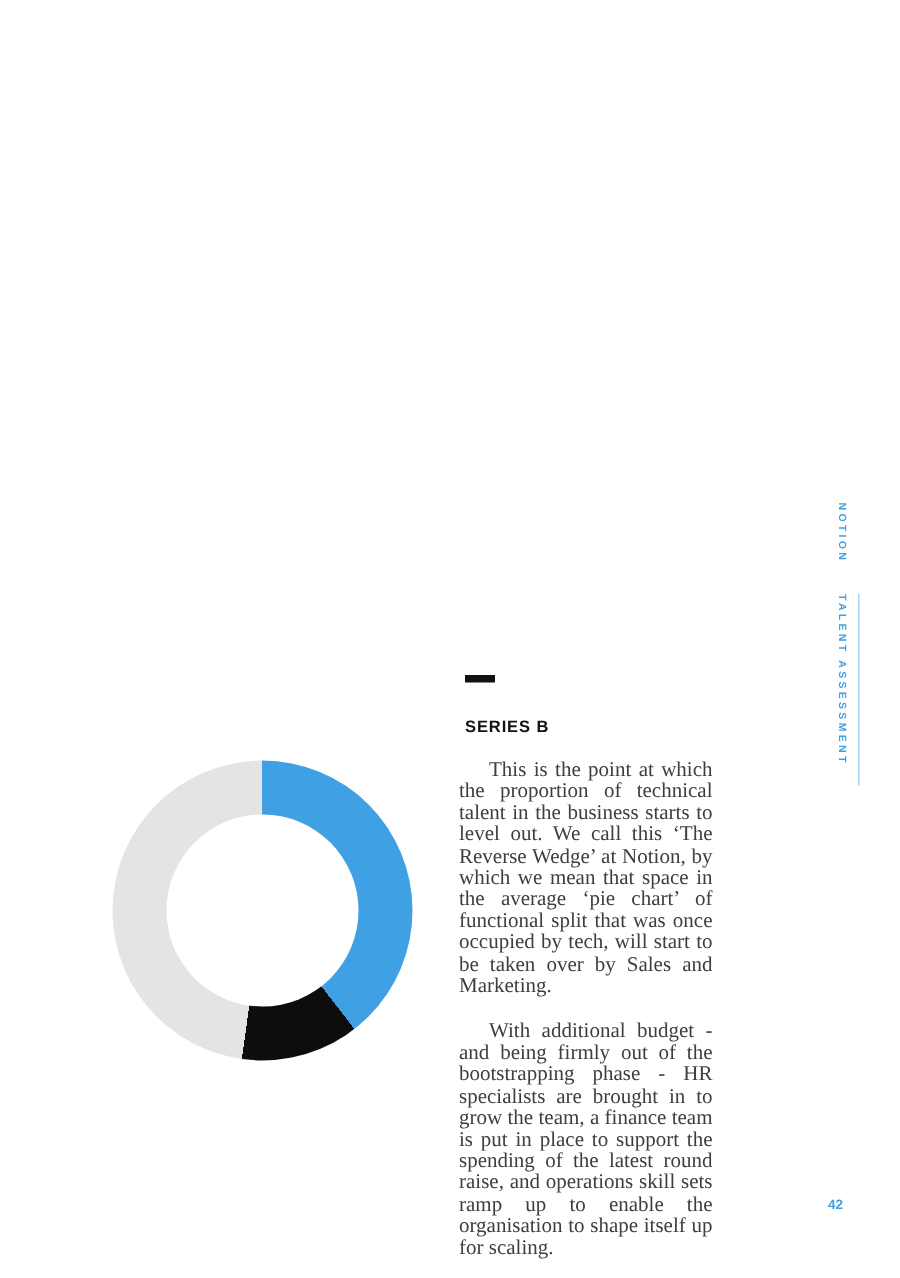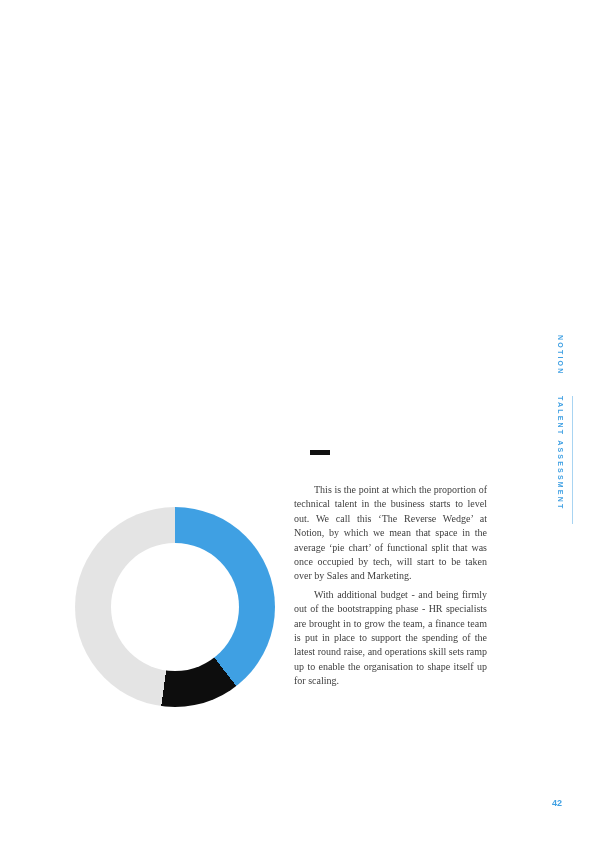--- a/index.html
+++ b/index.html
@@ -15,22 +15,22 @@
   }
 
   
   .article { position:absolute; left:290px; top:479px; width:201px; }
   .article h1 {
     margin:0 0 6px 20px; color:#121212;
     font:700 11px/12px "Liberation Sans", sans-serif;
     letter-spacing:0.6px;
   }
   .article p {
-    margin:4px; color:#3e3e3e; text-align:justify; text-indent:20px;
-    font-size:10px; line-height:14.4px;
+    margin:16px; color:#3e3e3e; text-align:justify; text-indent:20px;
+    font-size:14px; line-height:14.4px;
     -webkit-hyphens:none; hyphens:none;
   }
   .article p + p { margin-top:3px; }
 
   
   .donut {
     position:absolute; left:75px; top:507px; width:200px; height:200px;
     border-radius:50%;
   }
   .donut-hole {
@@ -67,20 +67,21 @@
   }
 </style>
 </head>
 <body>
 
 <div class="page">
 
   <div class="section-dash"></div>
 
   <div class="article">
+    <h1>SERIES B</h1>
     <p>This is the point at which the proportion of technical talent in the business starts to level out. We call this ‘The Reverse Wedge’ at Notion, by which we mean that space in the average ‘pie chart’ of functional split that was once occupied by tech, will start to be taken over by Sales and Marketing.</p>
     <p>With additional budget - and being firmly out of the bootstrapping phase - HR specialists are brought in to grow the team, a finance team is put in place to support the spending of the latest round raise, and operations skill sets ramp up to enable the organisation to shape itself up for scaling.</p>
   </div>
 
   <div class="donut" style="background: conic-gradient(rgb(63, 160, 227) 0%, rgb(63, 160, 227) 39.5%, rgb(13, 13, 13) 39.5%, rgb(13, 13, 13) 52.2%, rgb(228, 228, 228) 52.2%, rgb(228, 228, 228) 100.1%);">
     <div class="donut-hole"></div>
   </div>
 
 
   <div class="side-label side-label-brand">NOTION</div>

